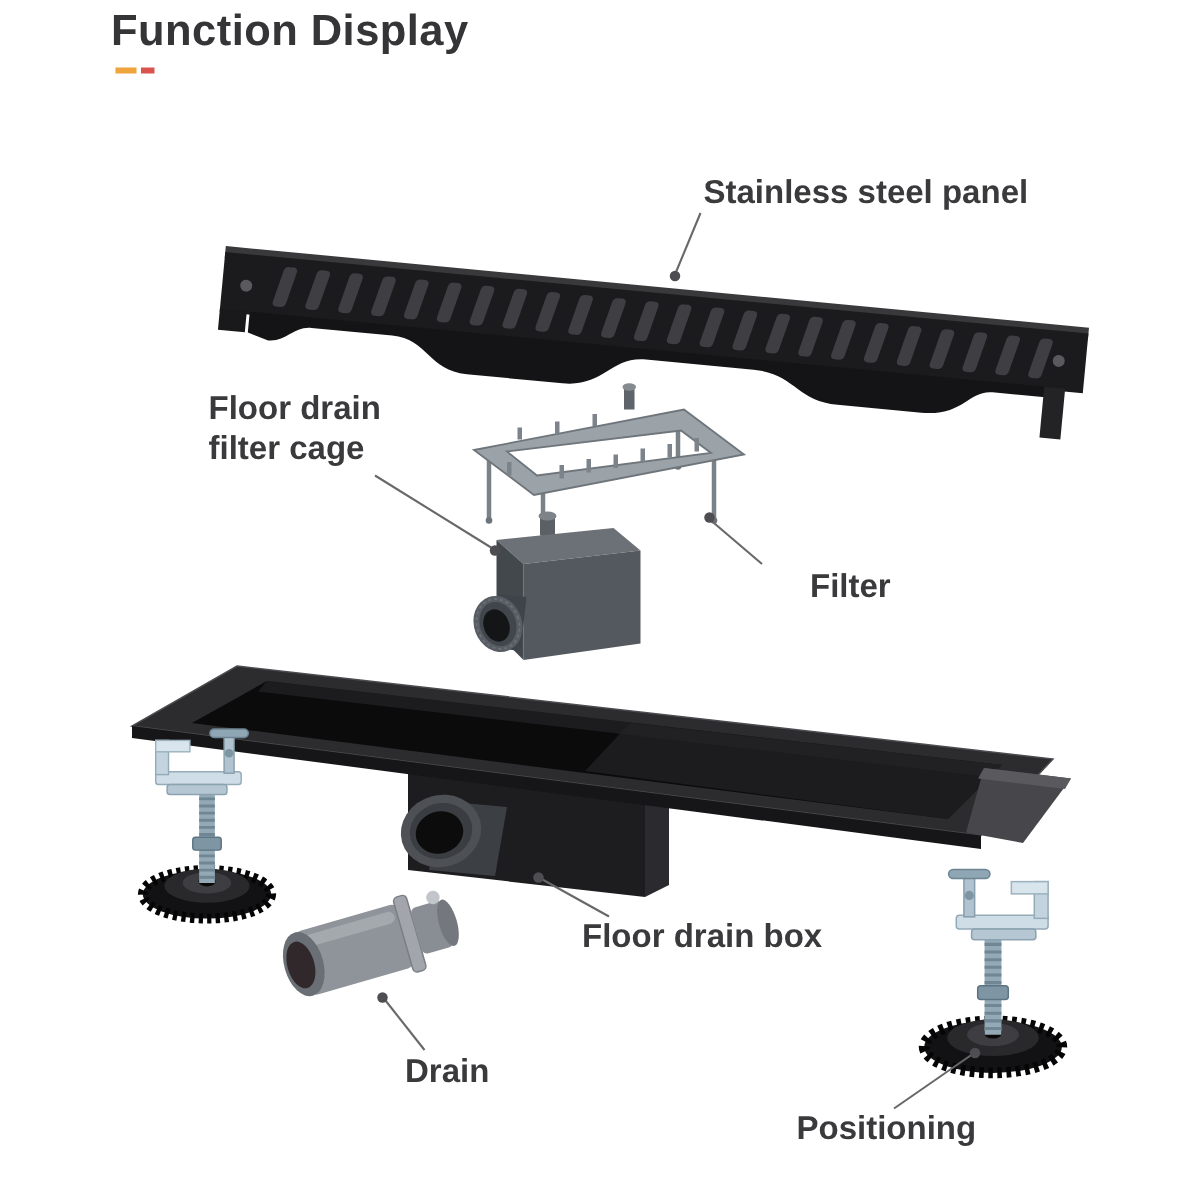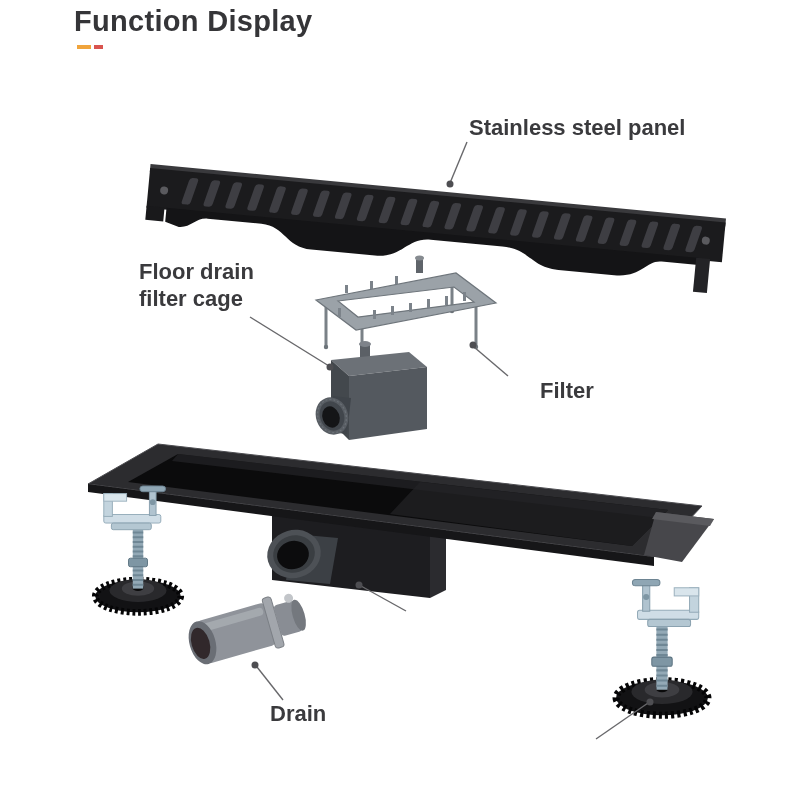--- a/index.html
+++ b/index.html
@@ -204,19 +204,21 @@
 
   <div class="lbl lbl-panel">Stainless steel panel</div>
 
   <div class="lbl lbl-cage">
     <div>Floor drain</div>
     <div>filter cage</div>
   </div>
 
   <div class="lbl lbl-filter">Filter</div>
 
+  <div class="lbl lbl-box">Floor drain box</div>
 
   <div class="lbl lbl-drain">Drain</div>
 
   <div class="lbl lbl-bracket">
+    <div>Positioning</div>
   </div>
 
 </div>
 
 </body></html>

